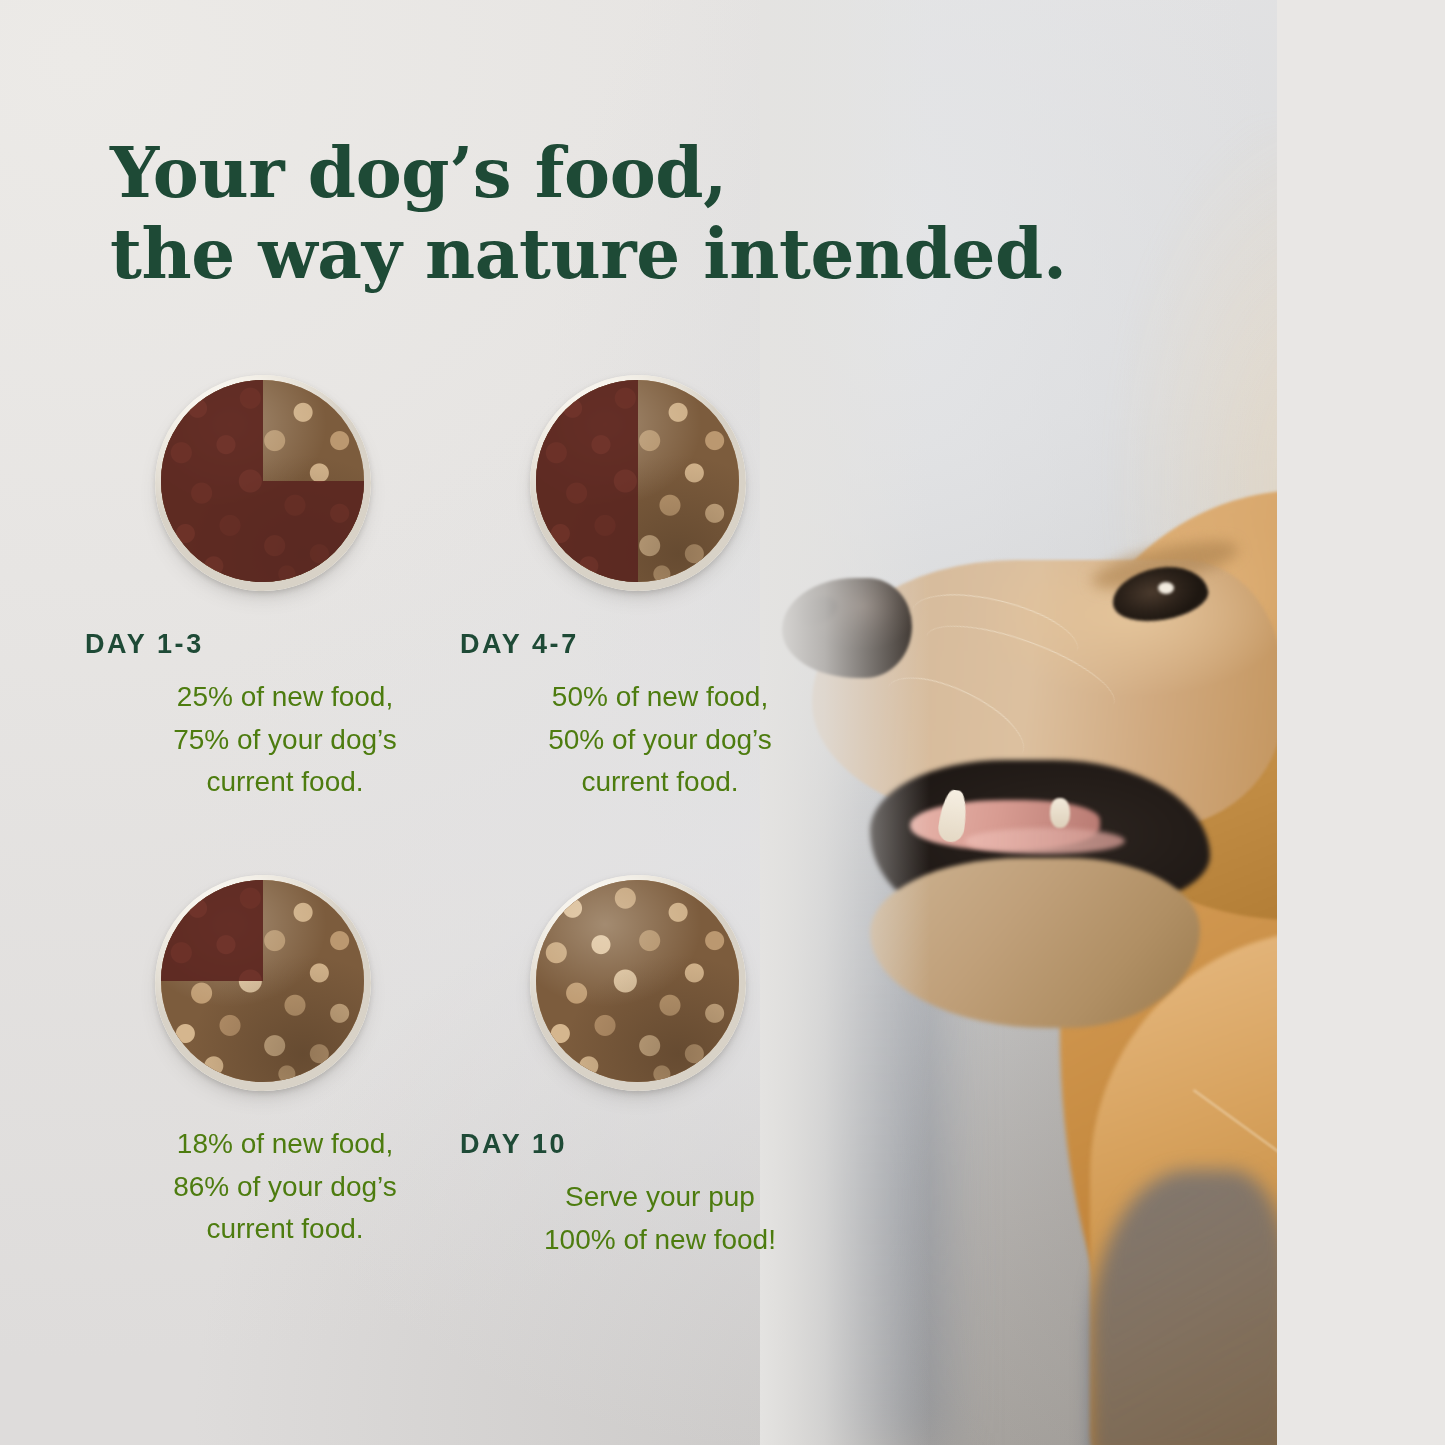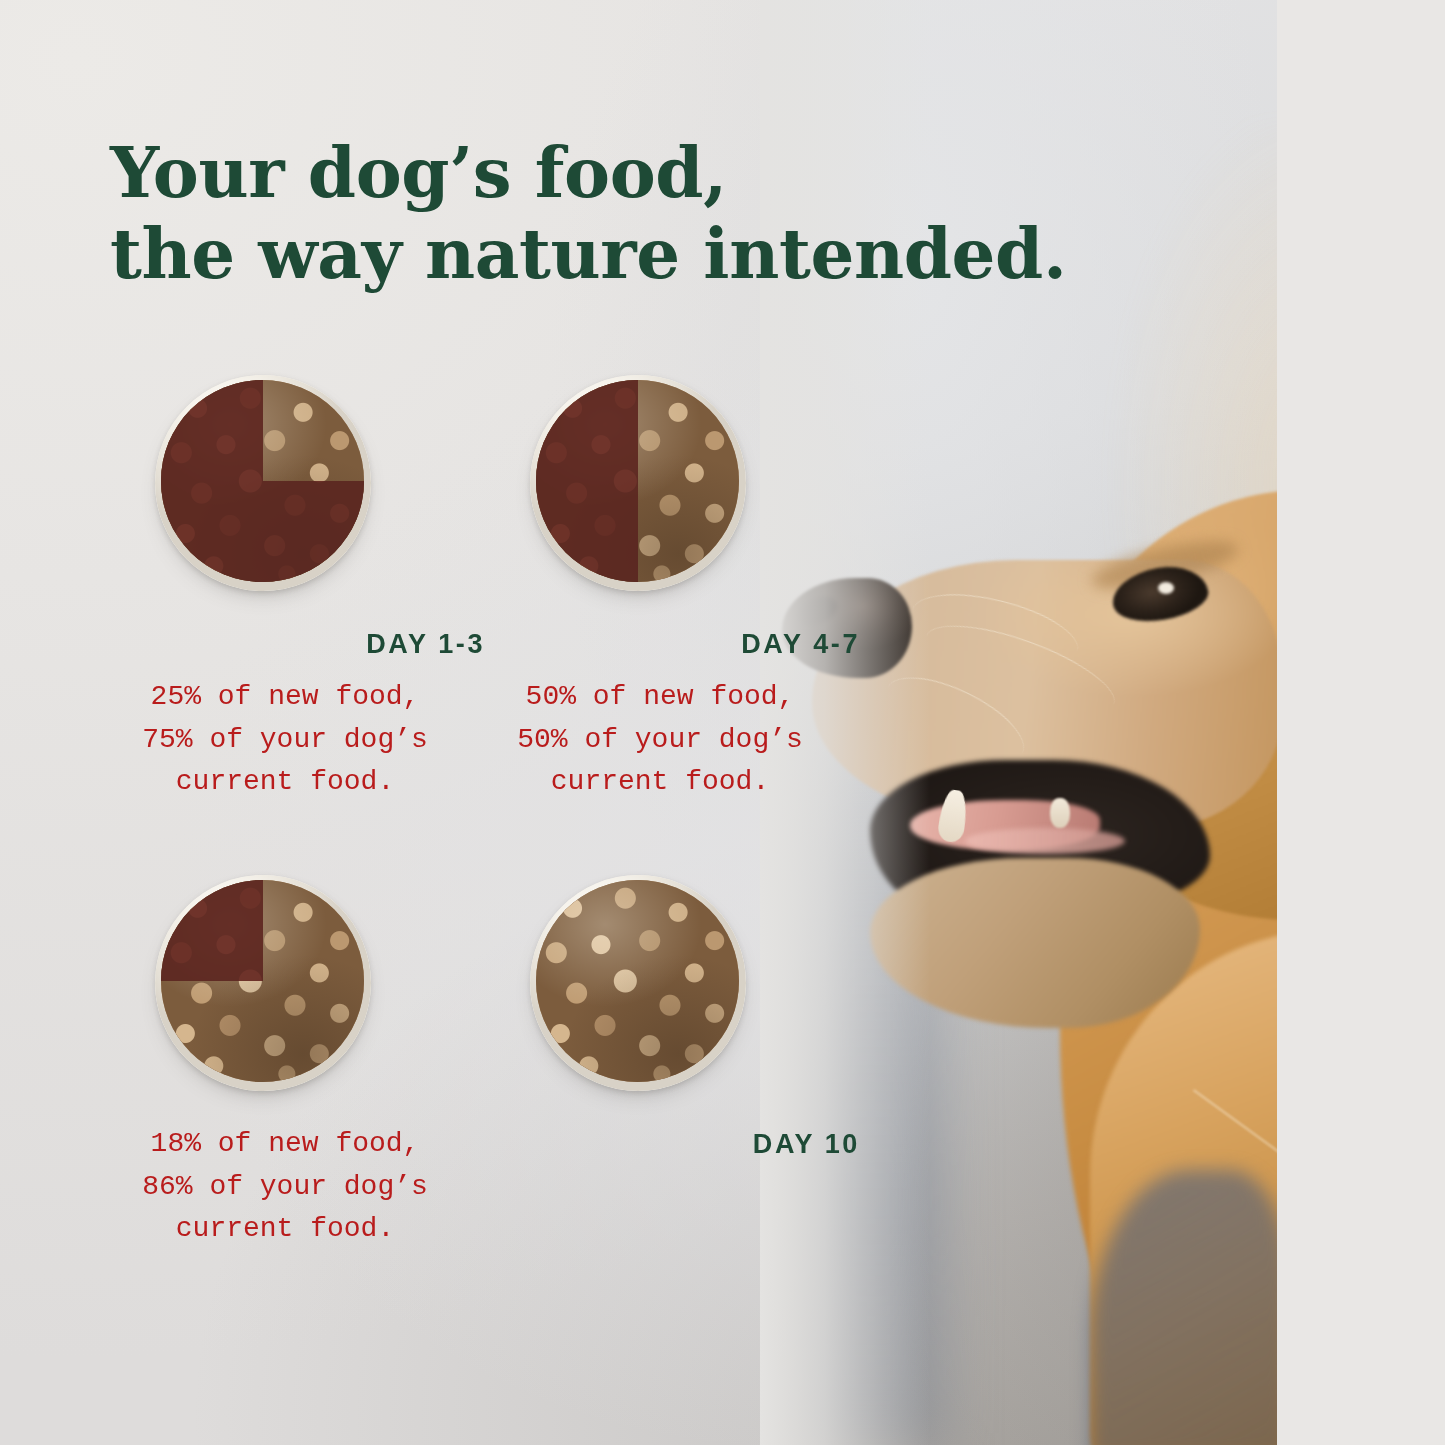--- a/index.html
+++ b/index.html
@@ -251,26 +251,26 @@
       radial-gradient(80% 70% at 70% 86%, rgba(60,42,26,.34) 0%, rgba(60,42,26,0) 70%);
   }
   
   .ov{position:absolute;background:#6d3530;mix-blend-mode:multiply;}
   .ov2{position:absolute;background:rgba(122,58,50,.60);}
   .ov-q-tl{left:0;top:0;width:50%;height:50%;}
   .ov-b-half{left:0;top:50%;width:100%;height:50%;}
   .ov-l-half{left:0;top:0;width:50%;height:100%;}
 
   .daylabel{
-    margin-top:22px;text-align:right;
+    margin-top:22px;text-align:left;
     color:#1e4a36;font-weight:700;font-size:27px;letter-spacing:2.6px;
   }
   .daytext{
     margin-top:16px;text-align:center;
-    color:#b91c1c;font-size:28px;line-height:1.52;font-weight:400;font-family:Liberation Mono, monospace;
+    color:#4d7c0f;font-size:28px;line-height:1.52;font-weight:400;
   }
   .daytext span{display:block;}
 </style>
 </head>
 <body>
 
 <div id="stage">
 
   <div class="bg-base"></div>
   <div class="bg-haze"></div>
@@ -381,16 +381,20 @@
       <div class="bowl-wrap">
         <div class="bowl">
           <div class="rim"></div>
           <div class="inner">
             <div class="kibble"></div>
             <div class="kibble-shade"></div>
           </div>
         </div>
       </div>
       <div class="daylabel">DAY 10</div>
+      <div class="daytext">
+        <span>Serve your pup</span>
+        <span>100% of new food!</span>
+      </div>
     </div>
 
   </div>
 </div>
 
 </body></html>

